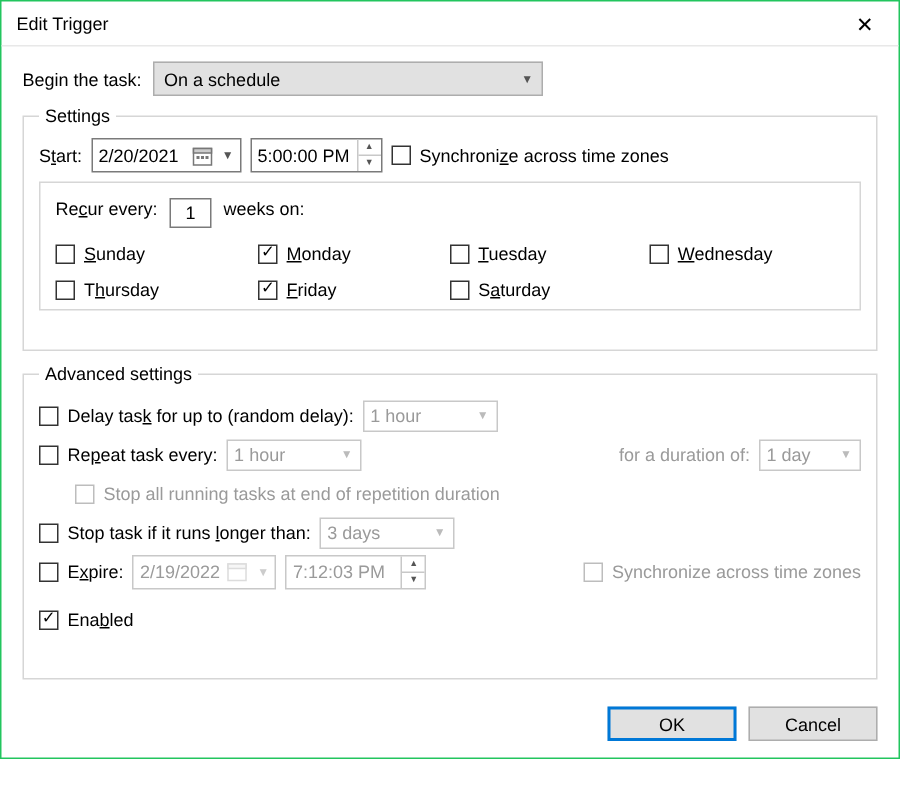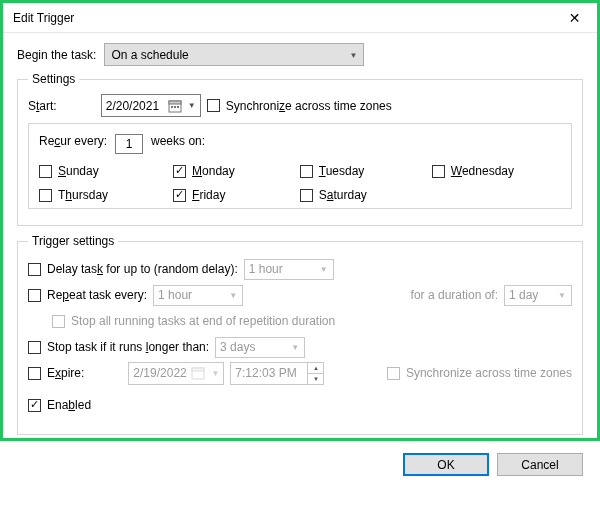--- a/index.html
+++ b/index.html
@@ -8,22 +8,22 @@
     font-family: "Segoe UI", Tahoma, sans-serif;
     font-size: 12px;
     color: #000;
     background: #fff;
     width: 600px;
     height: 524px;
     overflow: hidden;
   }
   .window {
     width: 600px;
-    height: 441px;
-    border: 3px solid #22c55e;
+    height: 506px;
+    border: 1px solid #22c55e;
     background: #fff;
     display: flex;
     flex-direction: column;
   }
   .titlebar {
     height: 30px;
     display: flex;
     align-items: center;
     padding: 0 0 0 10px;
     border-bottom: 1px solid #e8e8e8;
@@ -61,21 +61,21 @@
     position: absolute;
     right: 6px;
     top: 50%;
     transform: translateY(-50%);
     font-size: 8px;
     color: #555;
   }
   fieldset {
     border: 1px solid #d6d6d6;
     margin: 0 0 8px 0;
-    padding: 8px 10px 16px 10px;
+    padding: 8px 10px 26px 10px;
   }
   fieldset > legend { padding: 0 4px; font-size: 12px; }
   .settings-body { display: flex; }
   .freq-col {
     width: 95px;
     padding-top: 4px;
   }
   .freq-col .radio-row {
     display: flex;
     align-items: center;
@@ -111,21 +111,21 @@
     display: flex;
     align-items: center;
     padding: 0 4px;
     position: relative;
   }
   .inputlike.disabled {
     border-color: #c8c8c8;
     color: #9a9a9a;
     background: #fff;
   }
-  .date-input { width: 100px; margin-left: 38px; }
+  .date-input { width: 100px; }
   .date-input .cal {
     margin-left: auto;
     margin-right: 2px;
     display: inline-flex;
   }
   .date-input .dd { font-size: 8px; color: #555; margin-left: 4px; }
   .time-input { width: 88px; padding-right: 16px; }
   .spin {
     position: absolute;
     right: 0; top: 0; bottom: 0;
@@ -258,20 +258,27 @@
                 <svg class="calicon" viewBox="0 0 14 14">
                     <rect x="1" y="2" width="12" height="11" fill="#fff" stroke="#777"></rect>
                     <rect x="1" y="2" width="12" height="3" fill="#ccc" stroke="#777"></rect>
                     <rect x="3" y="7" width="2" height="2" fill="#777"></rect>
                     <rect x="6" y="7" width="2" height="2" fill="#777"></rect>
                     <rect x="9" y="7" width="2" height="2" fill="#777"></rect>
                   </svg>
               </span>
               <span class="dd">▼</span>
             </div>
+            <div class="inputlike time-input">
+              <span>5:00:00 PM</span>
+              <div class="spin">
+                <span>▲</span>
+                <span>▼</span>
+              </div>
+            </div>
             <div class="check-row">
               <span class="chk"></span>
               <span>Synchroni<span class="u">z</span>e across time zones</span>
             </div>
           </div>
 
           <div class="detail-box">
             <div class="recur-row">
               <span>Re<span class="u">c</span>ur every:</span>
               <span class="numbox">
@@ -308,21 +315,21 @@
                 <span class="chk"></span>
                 <span>S<span class="u">a</span>turday</span>
               </div>
             </div>
           </div>
         </div>
       </div>
     </fieldset>
 
     <fieldset style="flex:1;">
-      <legend>Trigger settings</legend>
+      <legend>Advanced settings</legend>
 
       <div class="adv-row">
         <div class="check-row">
           <span class="chk"></span>
           <span class="label">Delay tas<span class="u">k</span> for up to (random delay):</span>
         </div>
         <div class="combo w1">
           <span>1 hour</span>
           <span class="arrow">▼</span>
         </div>

